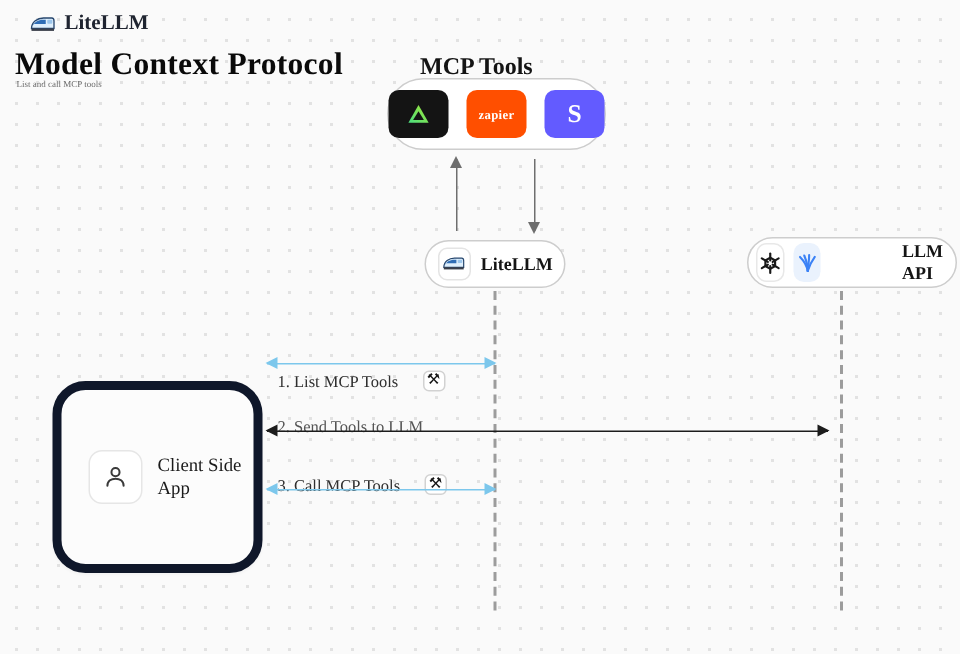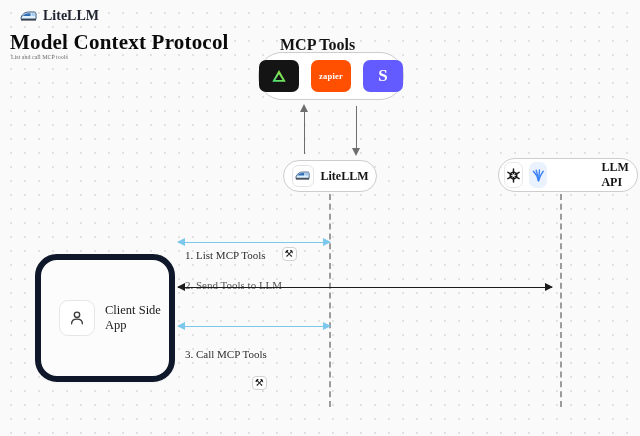--- a/index.html
+++ b/index.html
@@ -58,21 +58,21 @@
   .harrow::after{content:'';position:absolute;right:-1px;top:-5.4px;border-top:4.5px solid transparent;border-bottom:4.5px solid transparent;border-left:8px solid var(--c);}
   .harrow.blue{--c:#7CC7EC;}
   .harrow.dark{--c:#1c1c1c;}
   .h1{left:178px;top:242px;width:152px;}
   .h2{left:178px;top:287px;width:374px;}
   .h3{left:178px;top:326px;width:152px;}
 
   .msg-label{font-size:11px;display:flex;align-items:flex-end;gap:16px;margin-top:20px;}
   .m1{left:185px;top:227px;color:#2e2e2e;}
   .m2{left:185px;top:259px;color:#555;}
-  .m3{left:185px;top:328px;color:#2e2e2e;flex-direction:column;}
+  .m3{left:185px;top:296px;color:#2e2e2e;}
   .tool-chip{display:inline-flex;align-items:center;justify-content:center;border:1px solid #d2d2d2;border-radius:4px;background:#fff;font-size:10px;line-height:1;padding:1px 2px;color:#141414;}
 </style>
 </head>
 <body>
 
 <div class="abs brand">
   <svg width="17" height="13" viewBox="0 0 17 13">
     <path d="M1 9 C1 4.5 5 2 9 2 L14.5 2 C15.6 2 16 2.8 16 4 L16 9 Z" fill="#dfeffc" stroke="#27476e" stroke-width="0.9"></path>
     <path d="M1.6 8 C2.6 4.8 5.5 3.2 9 3.2 L10.5 3.2 L10.5 6 L2.2 6 Z" fill="#2f6db5"></path>
     <rect x="11.5" y="3.2" width="3.4" height="2.6" rx="0.6" fill="#9cc6ec"></rect>

